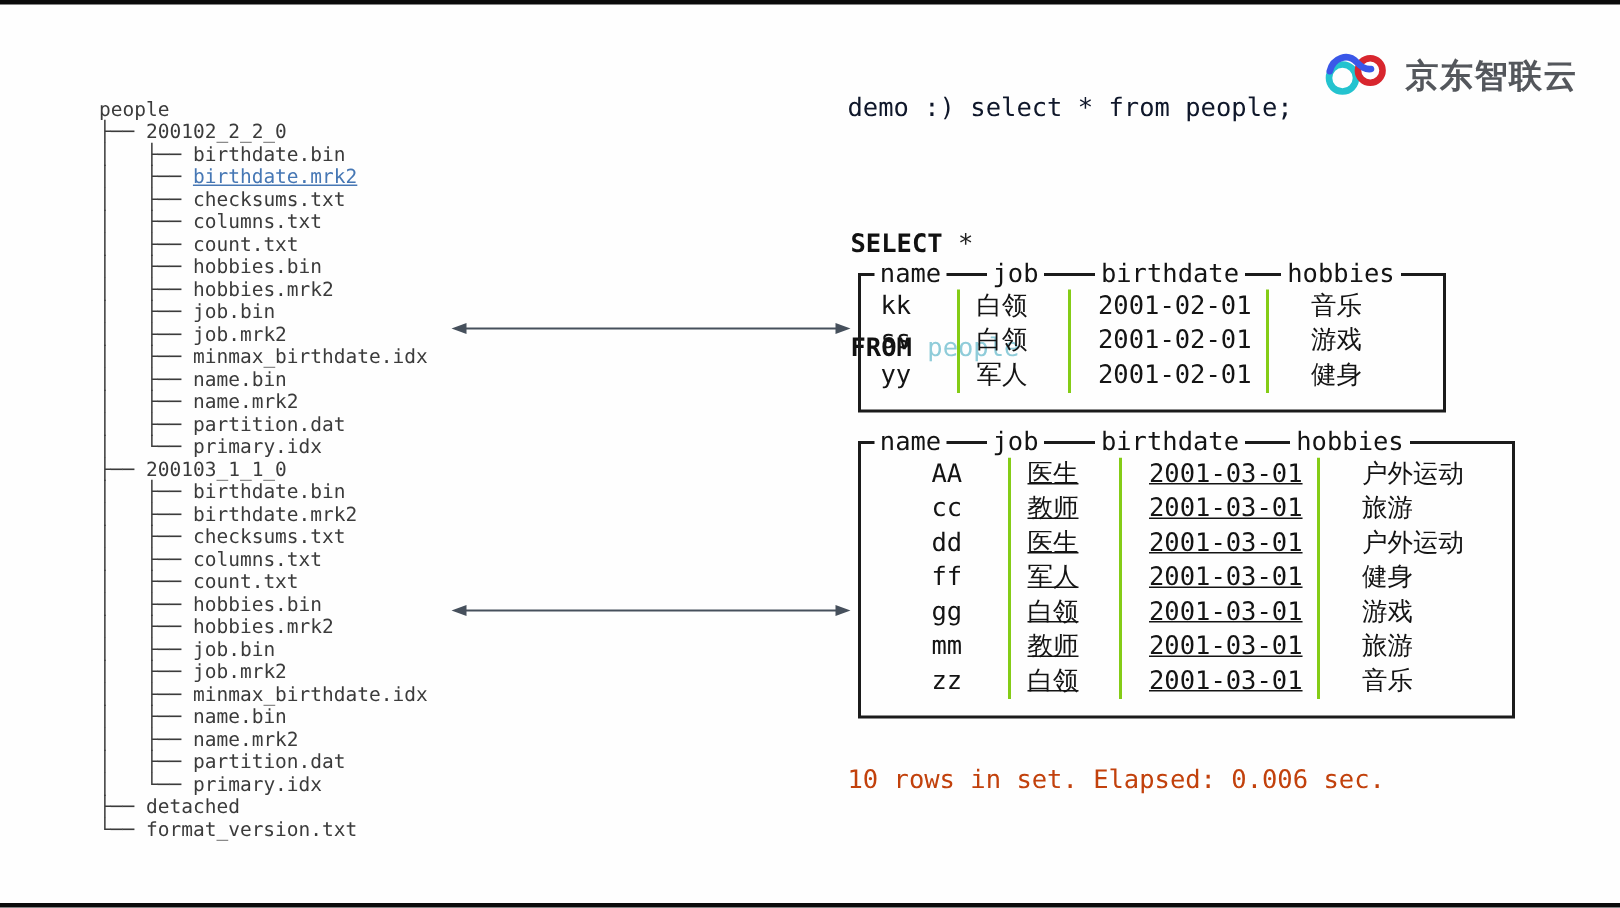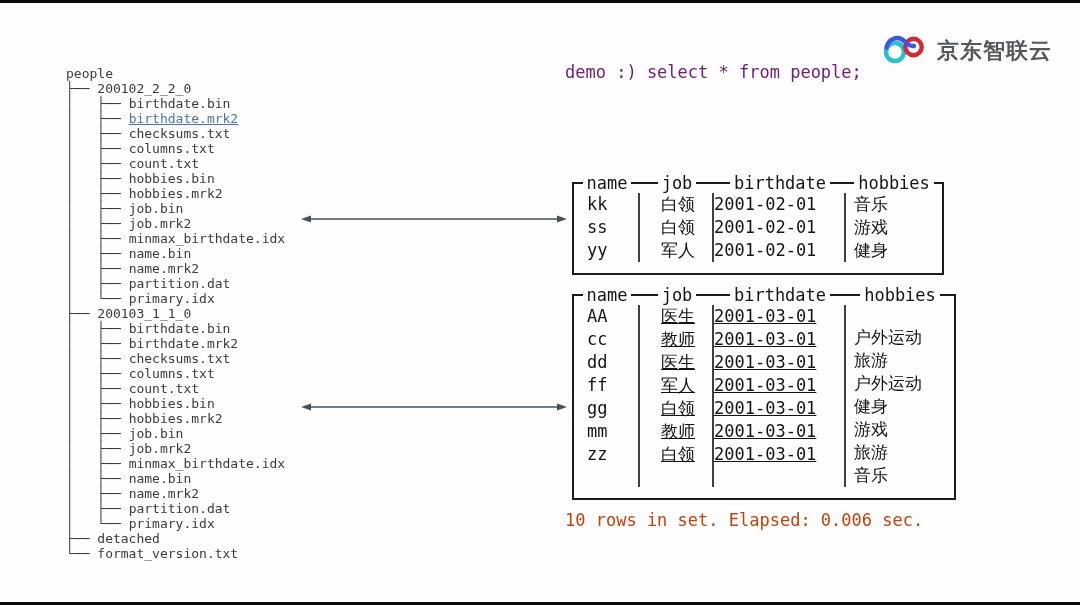--- a/index.html
+++ b/index.html
@@ -21,44 +21,44 @@
   .hl-link { color:#4677b4; text-decoration:underline; }
 
   
   .arrow { position:absolute; left:300px; width:268px; height:14px; }
 
   
   .rightcol {
     position:absolute; left:565px; top:60px; width:440px; height:520px;
     font-size:17px; color:#222;
   }
-  .prompt-line { position:absolute; left:0; top:2px; white-space:pre; color:#701a75; }
+  .prompt-line { position:absolute; left:0; top:2px; white-space:pre; color:#0f172a; }
   .sql-block { position:absolute; left:2px; top:46px; line-height:23px; white-space:pre; }
   .kw { font-weight:bold; color:#111; }
   .tbl-ident { color:#8fccd9; }
   .query-summary { position:absolute; left:0; top:450px; white-space:pre; color:#c2410c; }
 
   
   .chtable {
     position:absolute; left:7px;
     border:2px solid #1b1b1b; background:transparent; color:#141414;
   }
   .chhead {
     position:absolute; left:0; right:0; top:-11px;
     display:flex; line-height:20px; font-size:17px;
   }
   .chhead-cell { display:flex; justify-content:center; }
   .chhead-cell span { background:#fefefe; padding:0 4px; white-space:pre; }
   .chbody { display:flex; padding:9px 0 11px; }
-  .chcol { border-right:2px solid #404040; }
-  .chcol:last-child { border-right:none; }
+  .chcol { border-right:2px solid #84cc16; }
+  .chcol:last-child { border-right:none;padding-left:20px; }
   .chcell { height:23px; line-height:23px; white-space:pre; overflow:visible; }
   .chcol.c0 .chcell { padding-left:13px; }
-  .chcol.c1 .chcell { padding-left:21px; }
-  .chcol.c2 .chcell { }
+  .chcol.c1 .chcell { padding-left:11px; }
+  .chcol.c2 .chcell { padding-left:18px; }
   .chcol.c3 .chcell { padding-left:8px; }
   .chtable.t1 { top:122px; }
   .chtable.t2 { top:234px; }
 
   
   .logo {
     position:absolute; top:32px; right:28px;
     display:flex; align-items:flex-end; gap:7px;
   }
   .logo-text {
@@ -84,20 +84,24 @@
 </svg>
 <svg class="arrow" style="top:400px" viewBox="0 0 268 14">
   <line x1="8" y1="7" x2="260" y2="7" stroke="#46505c" stroke-width="1.4"></line>
   <polygon points="1,7 11,3.4 11,10.6" fill="#46505c"></polygon>
   <polygon points="267,7 257,3.4 257,10.6" fill="#46505c"></polygon>
 </svg>
 
 <div class="rightcol">
   <div class="prompt-line">demo :) select * from people;</div>
 
+  <div class="sql-block">
+    <div><span class="kw">SELECT</span><span> *</span></div>
+    <div><span class="kw">FROM</span><span> </span><span class="tbl-ident">people</span></div>
+  </div>
 
   <div class="chtable t1">
     <div class="chhead">
         <div class="chhead-cell" style="width: 66px;">
           <span>name</span>
         </div>
         <div class="chhead-cell" style="width: 74px;">
           <span>job</span>
         </div>
         <div class="chhead-cell" style="width: 132px;">
@@ -140,21 +144,21 @@
           <span>job</span>
         </div>
         <div class="chhead-cell" style="width: 132px;">
           <span>birthdate</span>
         </div>
         <div class="chhead-cell" style="width: 108px;">
           <span>hobbies</span>
         </div>
       </div>
     <div class="chbody">
-        <div class="chcol c0" style="width: 64px;">
+        <div class="chcol c0" style="width: 64px; padding-left: 34px;">
           <div class="chcell">AA</div>
           <div class="chcell">cc</div>
           <div class="chcell">dd</div>
           <div class="chcell">ff</div>
           <div class="chcell">gg</div>
           <div class="chcell">mm</div>
           <div class="chcell">zz</div>
         </div>
         <div class="chcol c1" style="width: 72px; text-decoration: underline;">
           <div class="chcell">医生</div>
@@ -167,21 +171,21 @@
         </div>
         <div class="chcol c2" style="width: 130px; text-decoration: underline;">
           <div class="chcell">2001-03-01</div>
           <div class="chcell">2001-03-01</div>
           <div class="chcell">2001-03-01</div>
           <div class="chcell">2001-03-01</div>
           <div class="chcell">2001-03-01</div>
           <div class="chcell">2001-03-01</div>
           <div class="chcell">2001-03-01</div>
         </div>
-        <div class="chcol c3" style="width: 108px; margin-top: 21px;">
+        <div class="chcol c3" style="width: 108px;">
           <div class="chcell">户外运动</div>
           <div class="chcell">旅游</div>
           <div class="chcell">户外运动</div>
           <div class="chcell">健身</div>
           <div class="chcell">游戏</div>
           <div class="chcell">旅游</div>
           <div class="chcell">音乐</div>
         </div>
       </div>
   </div>

